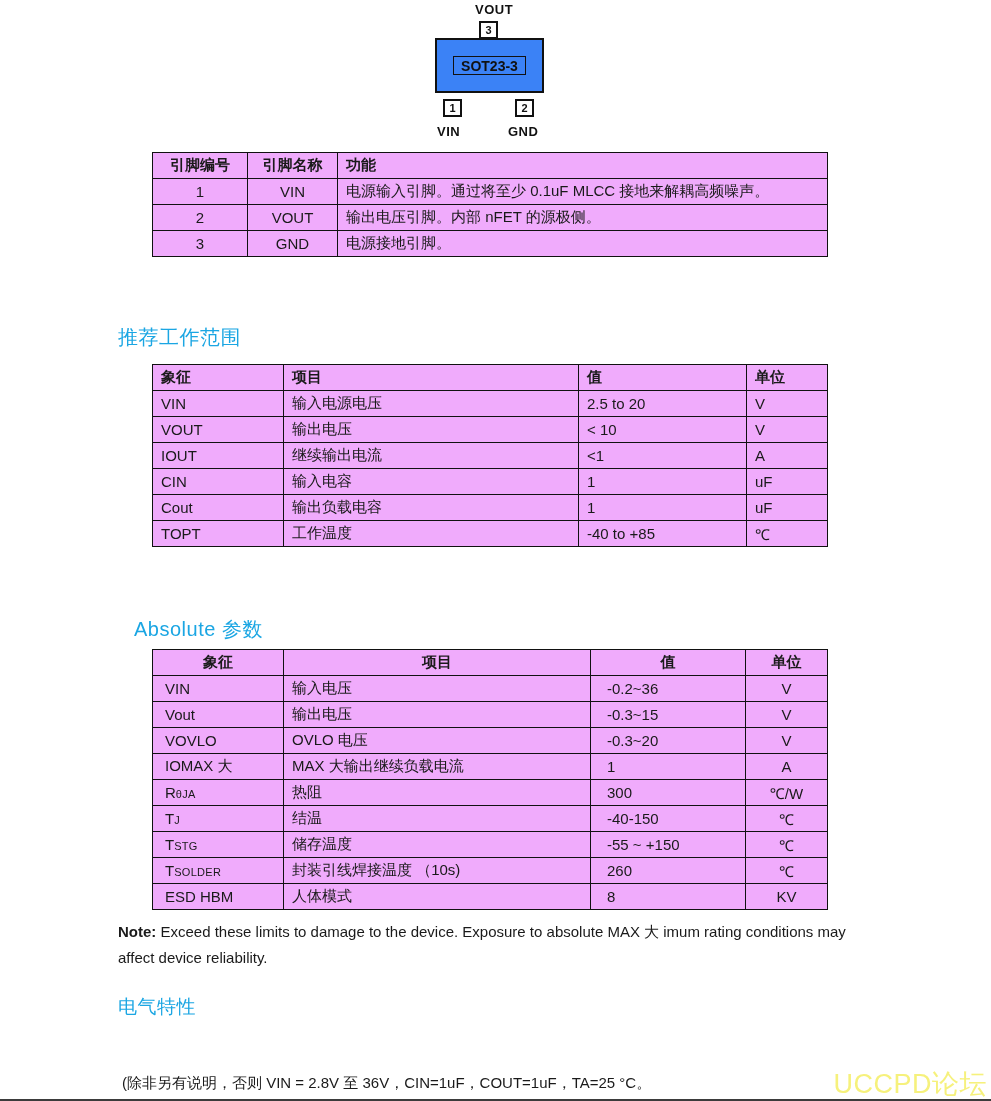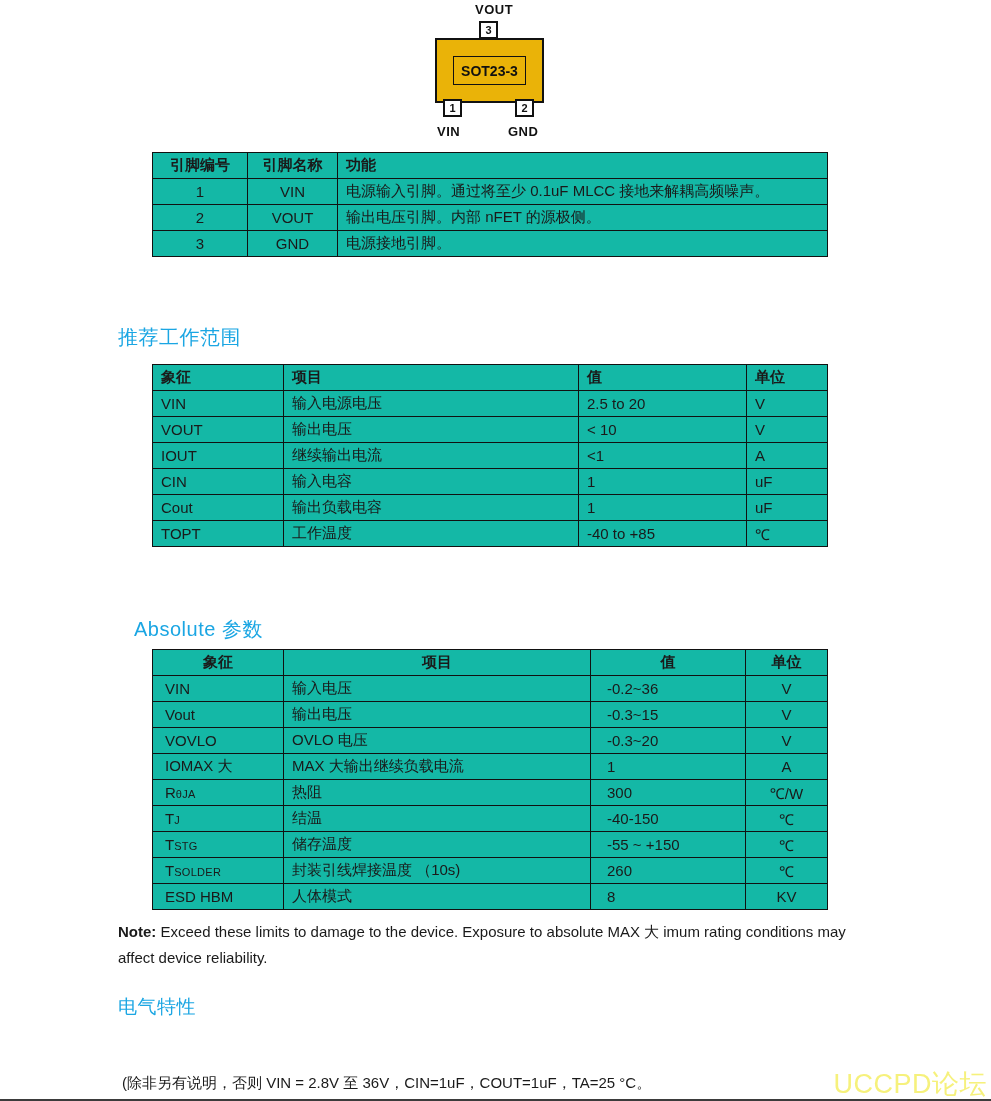--- a/index.html
+++ b/index.html
@@ -9,38 +9,38 @@
     position: relative;
     font-family: "Liberation Sans", sans-serif;
     color: #1a1a1a;
     overflow: hidden;
   }
   .abs { position: absolute; }
 
   
   .pkg-label { font-size: 13px; font-weight: 600; color: #111; letter-spacing: 0.5px; }
   .pkg-body {
-    left: 435px; top: 38px; width: 109px; height: 65px;
-    border: 2px solid #111; background: #eab308; padding: 16px;
+    left: 435px; top: 38px; width: 109px; height: 55px;
+    border: 2px solid #111; background: #3b82f6; padding: 16px;
   }
   .pkg-body-inner {
     width: 100%; height: 100%; border: 1px solid #111;
     display: flex; align-items: center; justify-content: center;
     font-size: 14px; font-weight: bold; color: #111;
   }
   .pkg-pin {
     width: 19px; height: 18px; border: 2px solid #111; background: #fff;
     display: flex; align-items: center; justify-content: center;
     font-size: 11px; font-weight: bold; color: #111;
   }
 
   
   table.ds {
     border-collapse: collapse; table-layout: fixed;
-    width: 676px; background: #14b8a6;
+    width: 676px; background: #f0abfc;
     font-size: 15px; color: #1a1a1a;
   }
   table.ds th, table.ds td {
     border: 1px solid #111; height: 26px;
     padding: 0 8px; vertical-align: middle;
     overflow: hidden; white-space: nowrap;
   }
   table.ds th { font-weight: bold; }
   .sub { font-size: 11px; letter-spacing: 0.3px; }
 

